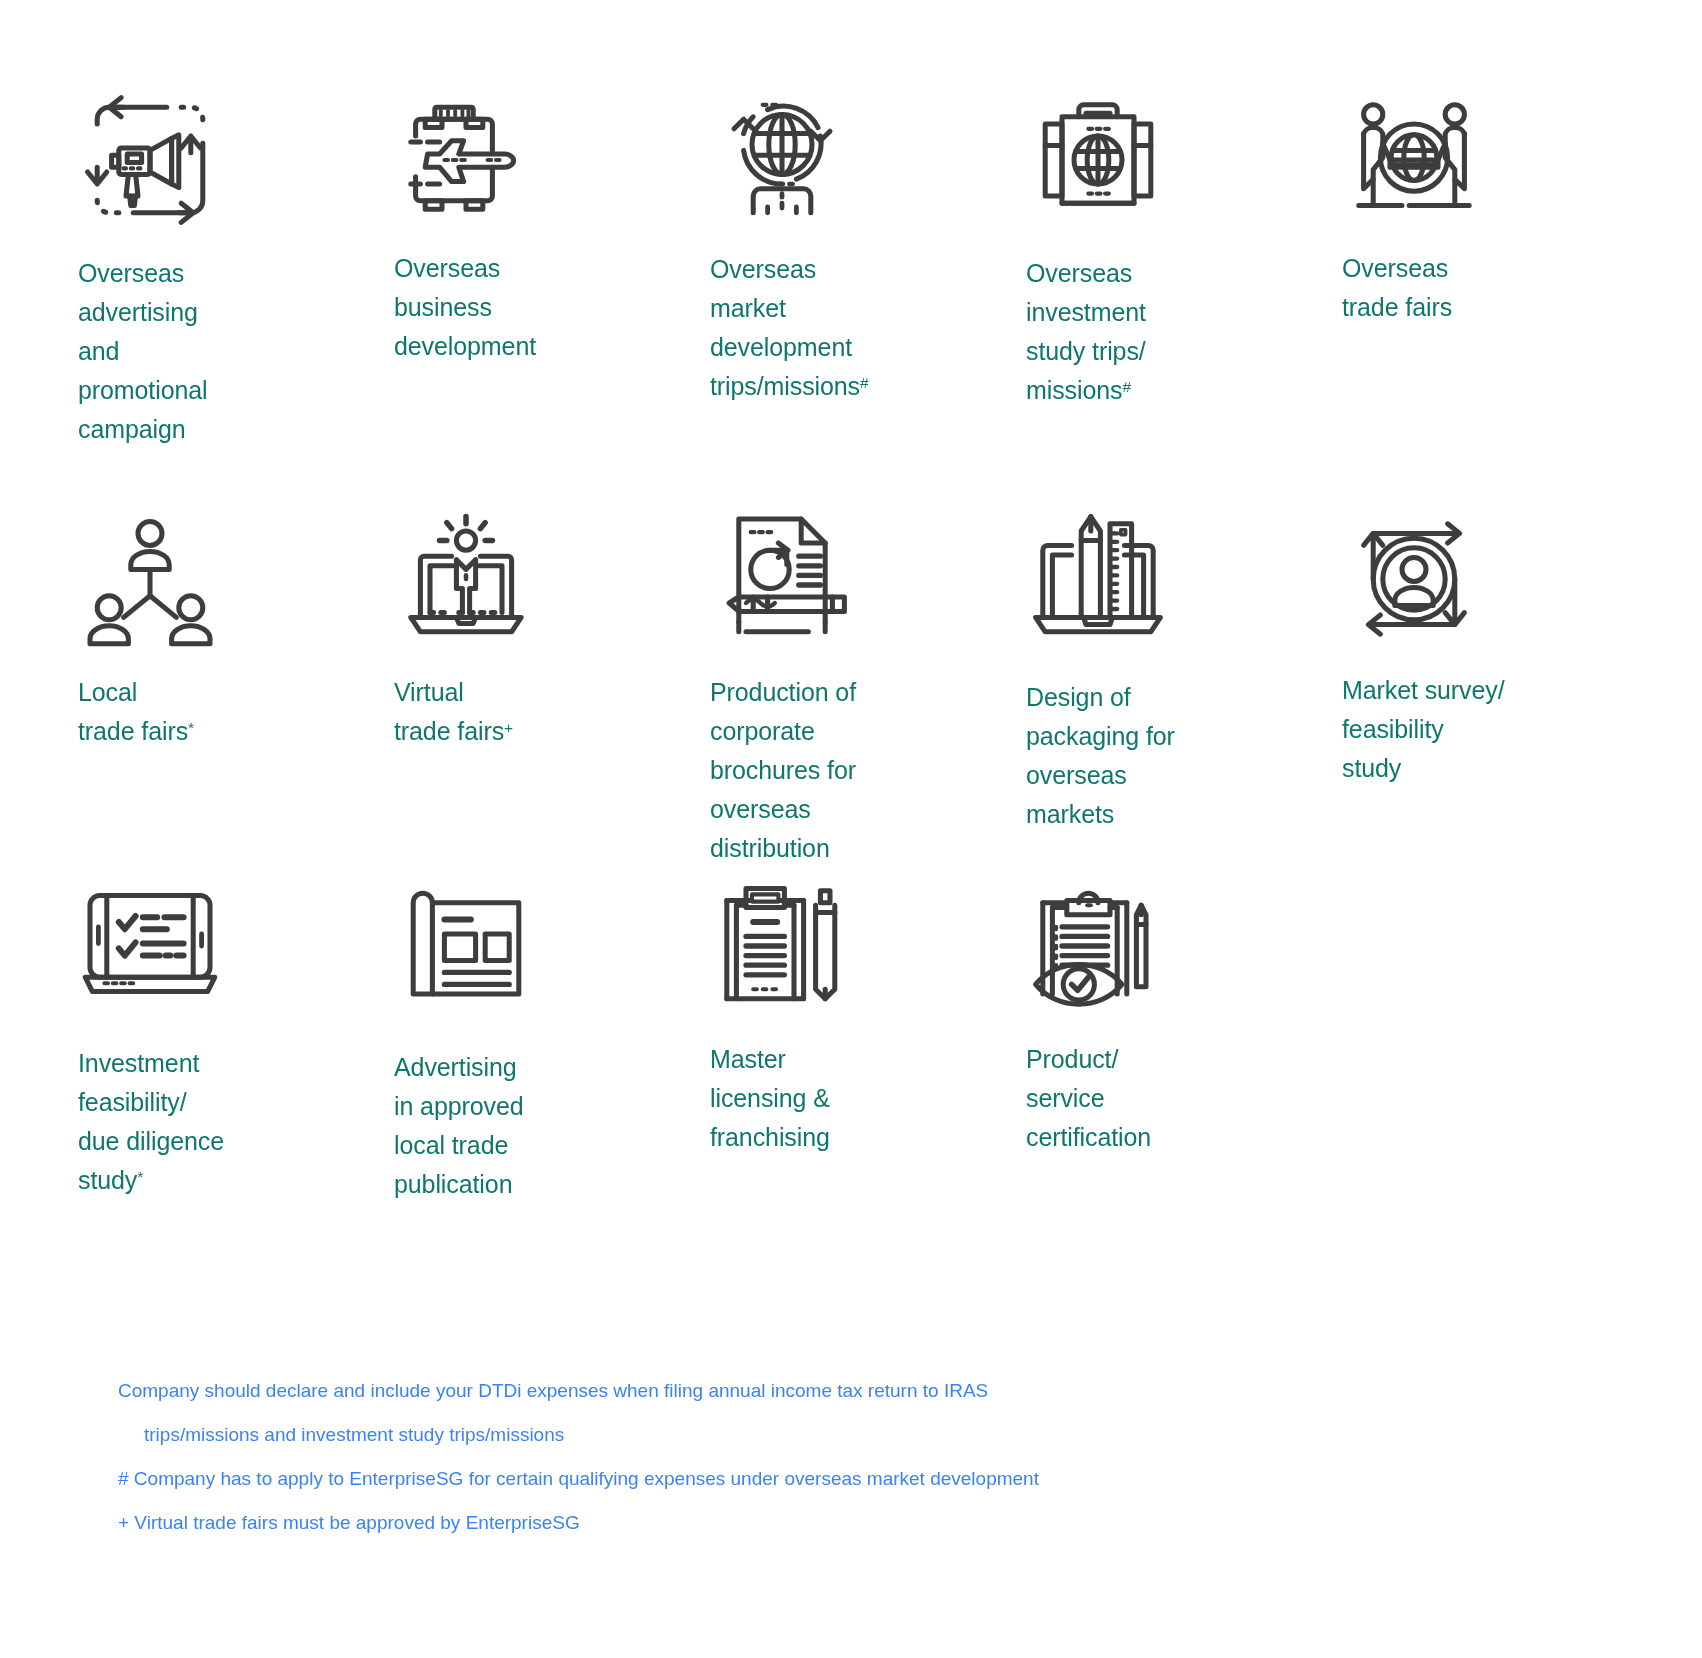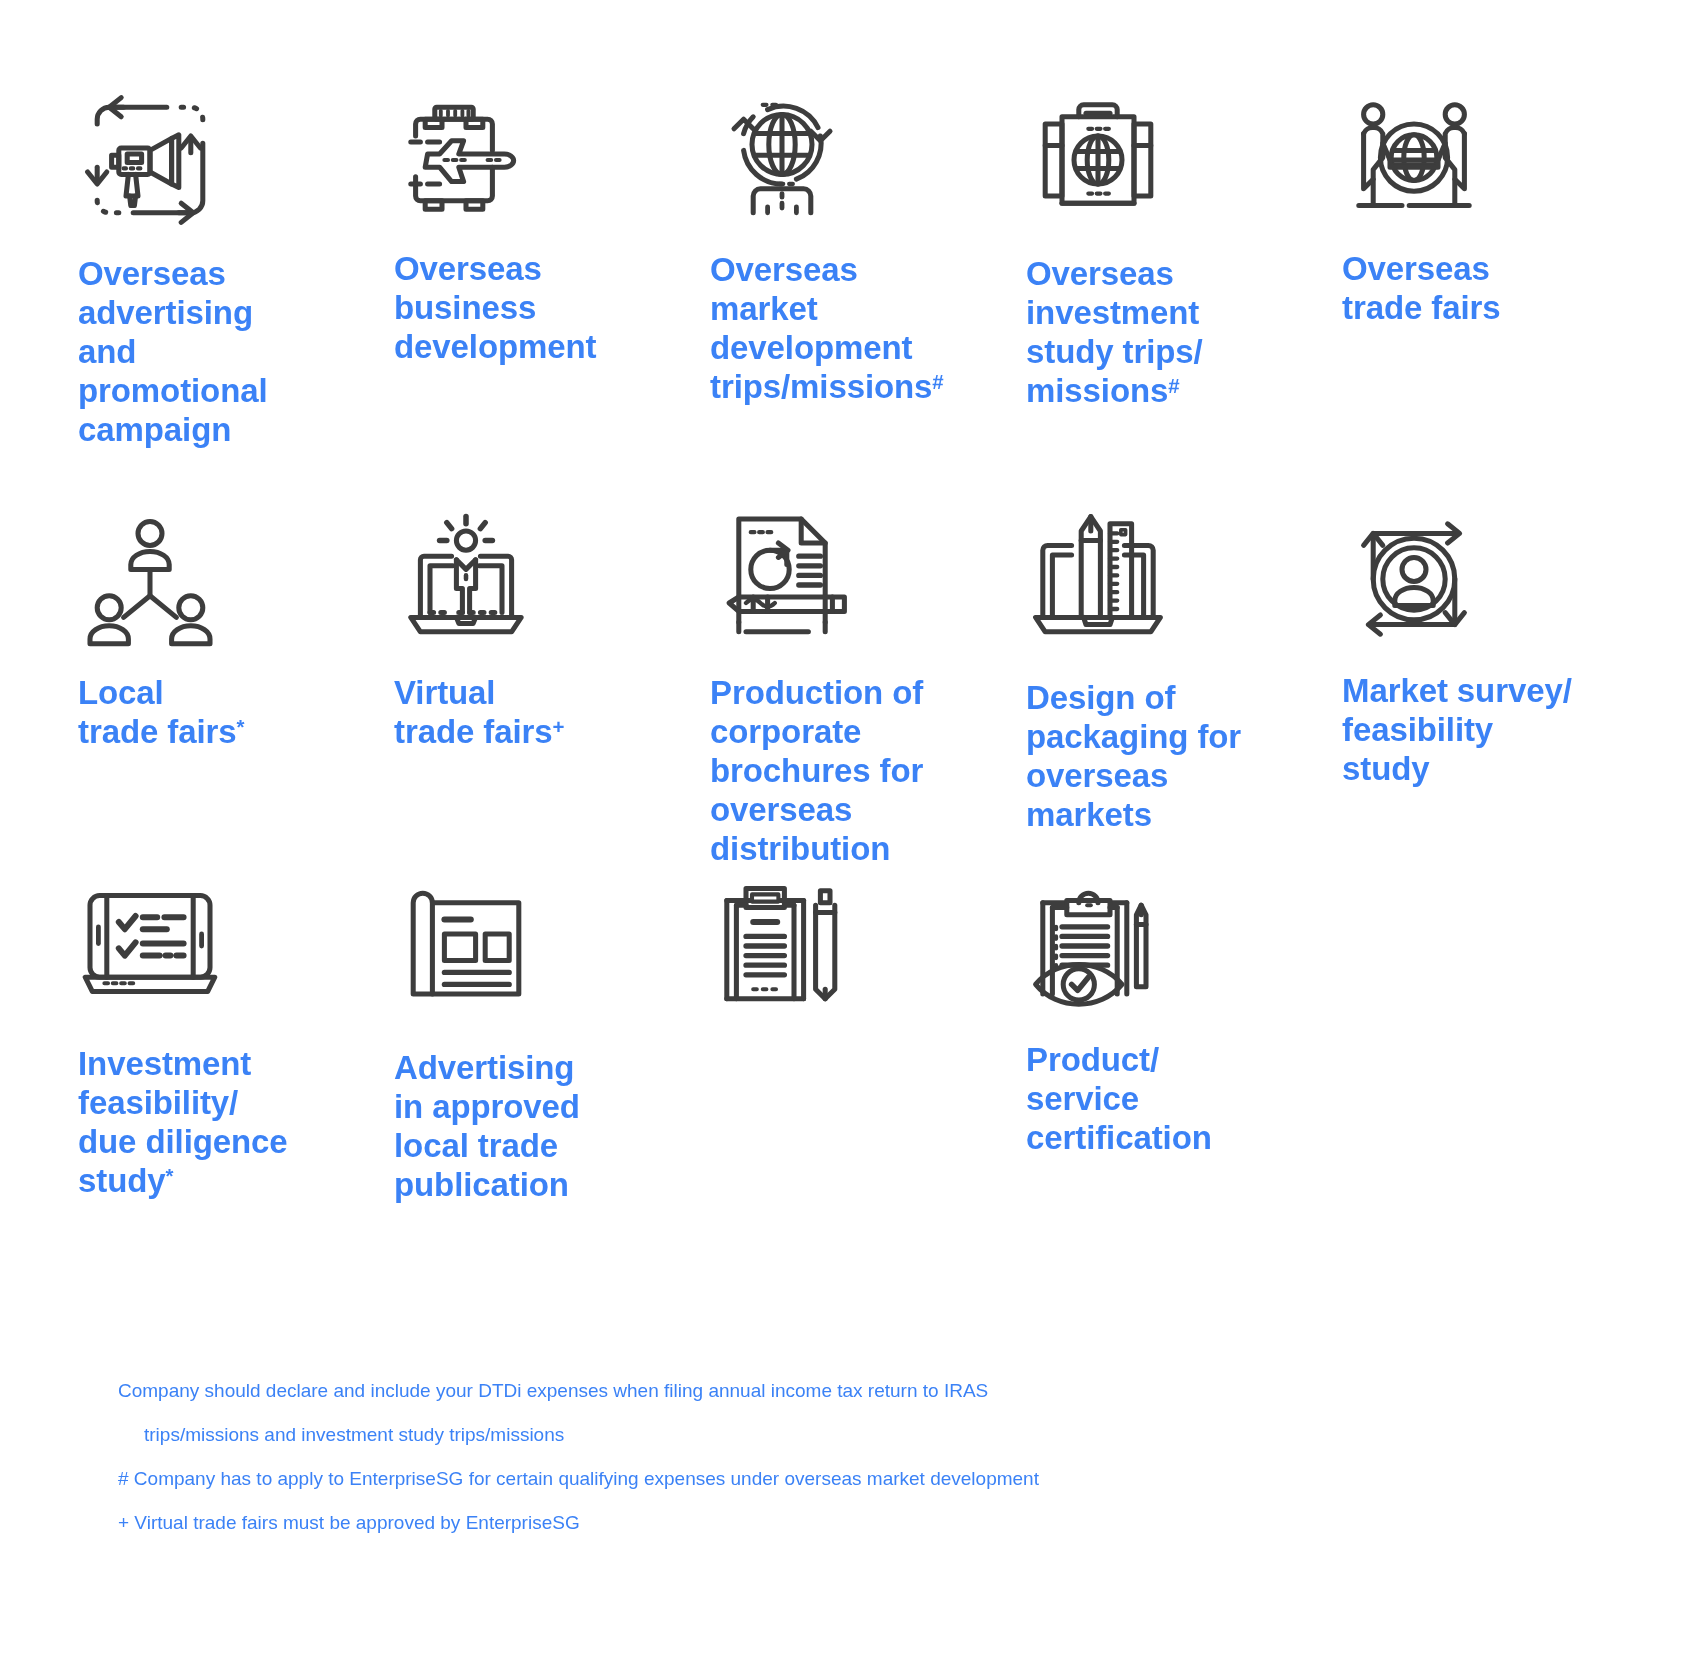--- a/index.html
+++ b/index.html
@@ -48,26 +48,26 @@
     display: flex;
     align-items: flex-end;
     justify-content: flex-start;
     margin-bottom: 0;
   }
   .icon-wrap svg {
     display: block;
     overflow: visible;
   }
   .lbl {
-    font-size: 33px;
+    font-size: 25px;
     line-height: 39px;
     letter-spacing: -0.1px;
-    color: #3b82f6;
+    color: #0f766e;
     white-space: pre-line;
-    font-weight: 700;
+    font-weight: 400;
   }
   .lbl sup {
     font-size: 0.62em;
     vertical-align: baseline;
     position: relative;
     top: -0.45em;
     line-height: 0;
   }
 
   
@@ -413,20 +413,23 @@
             <path d="M22 26 L30 26 M62 26 L70 26"></path>
             <path d="M36 40 h20" stroke-width="5"></path>
             <path d="M30 52 h32 M30 60 h32 M30 68 h32 M30 76 h32 M30 84 h32" stroke-width="4.4"></path>
             <path d="M36 96 h3 M44 96 h3 M52 96 h3" stroke-width="3.4"></path>
             <path d="M88 26 L88 96 L96 104 L104 96 L104 26"></path>
             <rect x="92" y="14" width="8" height="10"></rect>
             <path d="M88 32 h16"></path>
             <path d="M96 96 v8"></path>
           </svg>
         </div>
+        <div class="lbl"><span>Master
+licensing &amp;
+franchising</span><sup></sup></div>
       </div>
 
       <div class="cell c4">
         <div class="icon-wrap">
           <svg width="144" height="144" viewBox="0 0 120 120" fill="none" stroke="#3d3d3d" stroke-width="4.2" stroke-linecap="round" stroke-linejoin="round">
             <path d="M14 24 L14 100 M22 28 L22 100"></path>
             <path d="M14 24 L32 24 M72 24 L84 24"></path>
             <path d="M84 24 L84 100 M76 28 L76 100"></path>
             <path d="M44 24 A8 8 0 0 1 60 24"></path>
             <rect x="34" y="22" width="36" height="12"></rect>

